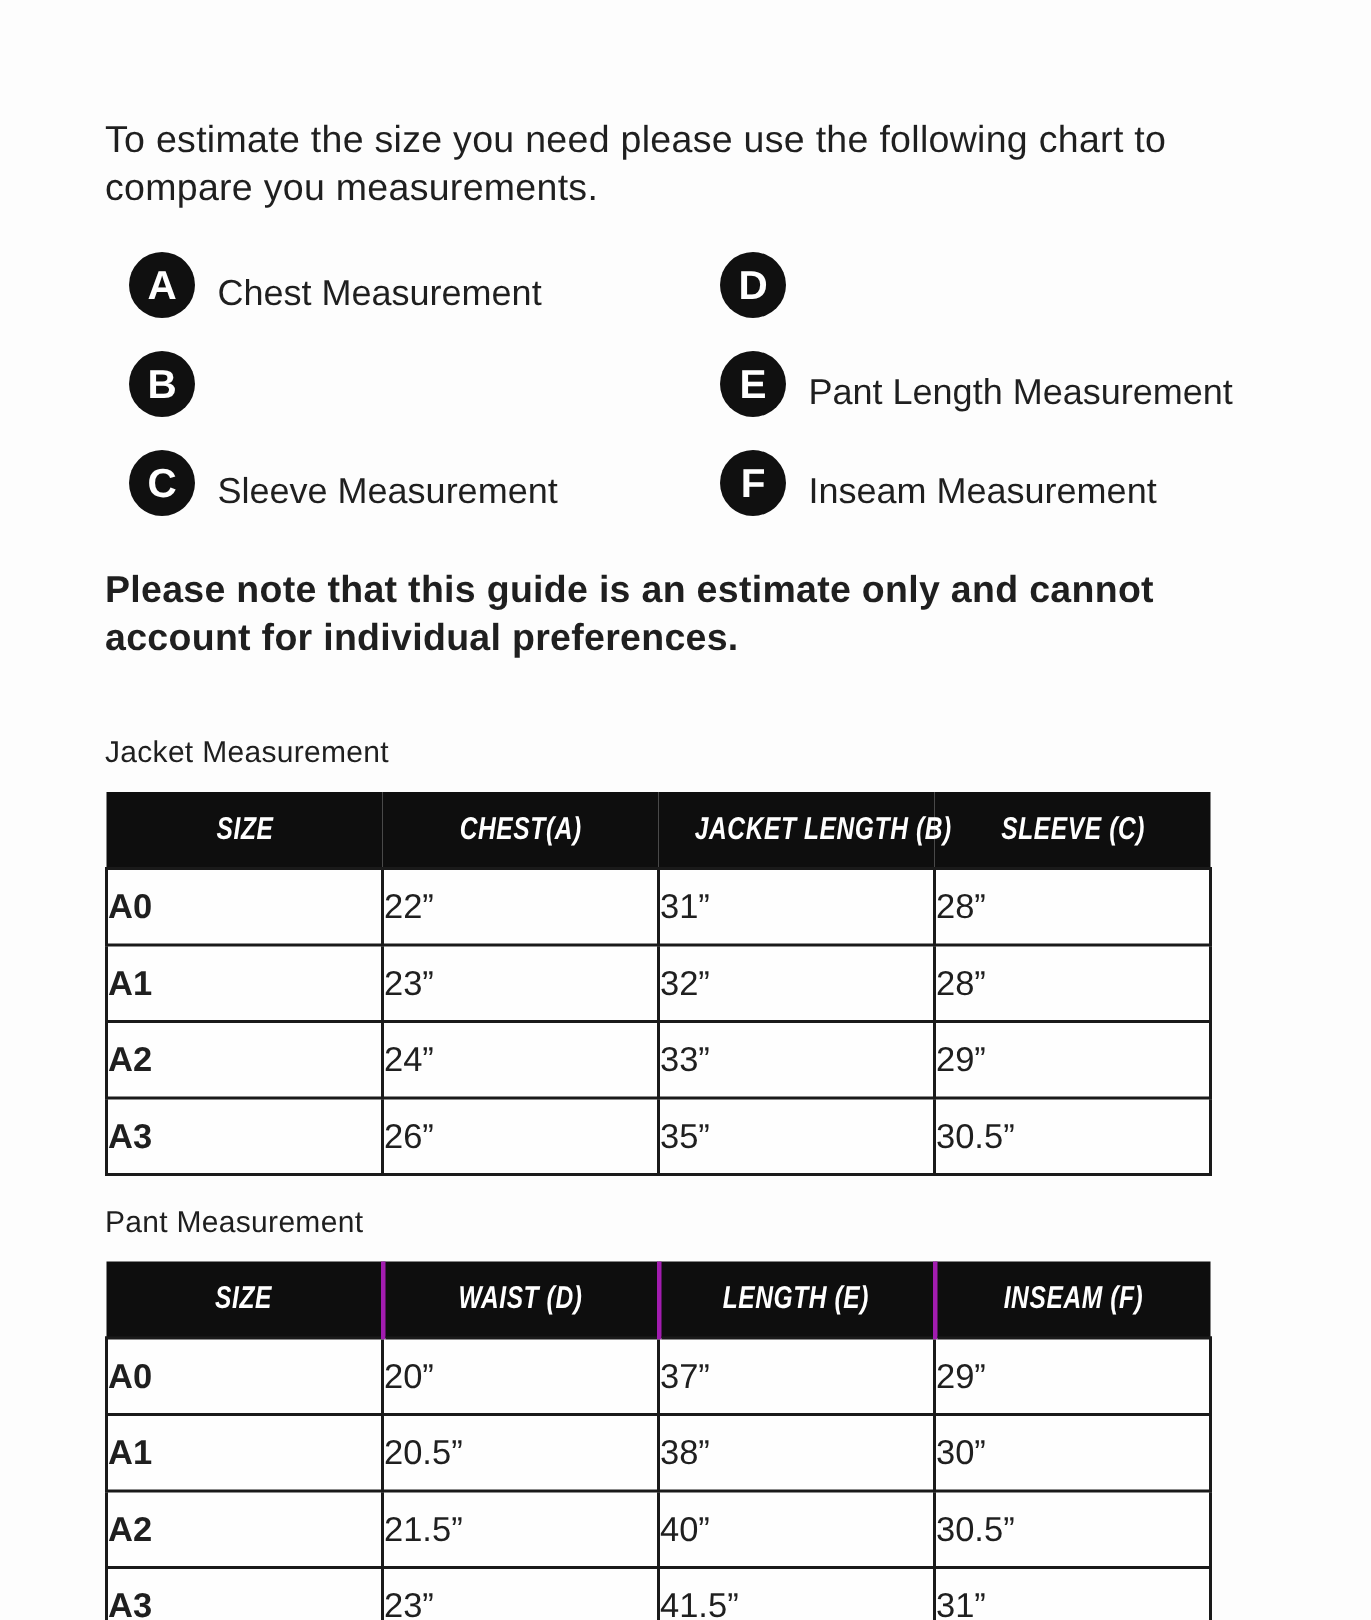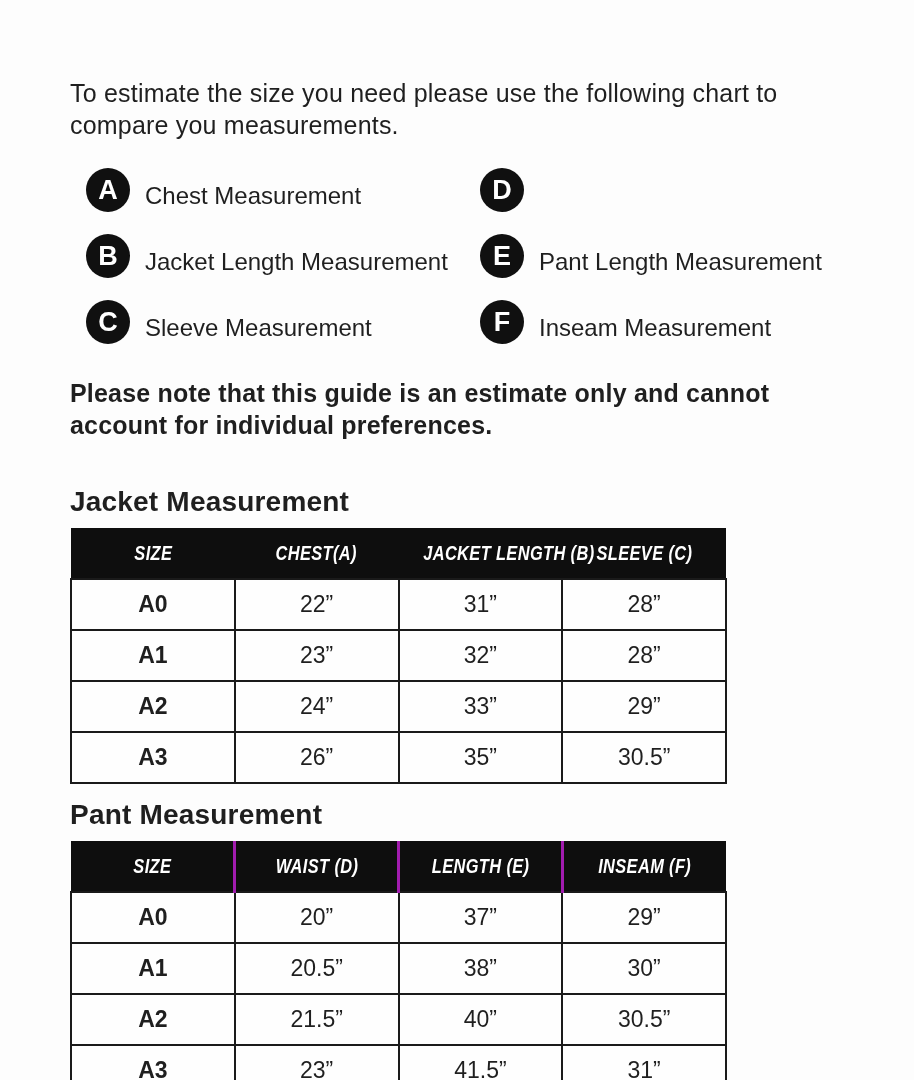--- a/index.html
+++ b/index.html
@@ -50,30 +50,30 @@
     flex: 0 0 44px;
   }
   .legend-label {
     margin-left: 15px;
     font-size: 24px;
     white-space: nowrap;
     margin-top: 11px;
   }
   .note { margin-top: 33px; font-weight: bold; }
   .section-title {
-    font-size: 28px;
-    font-weight: bold;
+    font-size: 20px;
+    font-weight: normal;
     line-height: 26px;
     margin: 0;
     letter-spacing: 0.2px;
   }
   .section-jacket .section-title { margin-top: 48px; }
   .section-pant .section-title { margin-top: 18px; }
   table.size-table {
-    width: 657px;
+    width: 738px;
     border-collapse: collapse;
     table-layout: fixed;
     margin-top: 13px;
   }
   table.size-table th {
     background: #0e0e0e;
     height: 50px;
     color: #ffffff;
     border: none;
     text-align: center;
@@ -88,21 +88,20 @@
     font-size: 21px;
     letter-spacing: 0.5px;
     white-space: nowrap;
   }
   table.tbl-pant th:not(:first-child) {
     border-left: 3px solid #a21caf;
   }
   table.size-table td {
     border: 2px solid #1a1a1a;
     height: 49px;
-    text-align: center;
     vertical-align: middle;
     font-size: 23px;
     padding: 0;
     background: #fefefe;
   }
   table.size-table td:first-child { font-weight: bold; }
 </style>
 </head>
 <body>
 
@@ -111,21 +110,20 @@
   <p class="intro">To estimate the size you need please use the following chart to compare you measurements.</p>
 
   <div class="legend">
     <div class="legend-col left">
         <div class="legend-item">
           <span class="badge">A</span>
           <span class="legend-label">Chest Measurement</span>
         </div>
         <div class="legend-item">
           <span class="badge">B</span>
-          <span class="legend-label">Jacket Length Measurement</span>
         </div>
         <div class="legend-item">
           <span class="badge">C</span>
           <span class="legend-label">Sleeve Measurement</span>
         </div>
       </div>
     <div class="legend-col right">
         <div class="legend-item">
           <span class="badge">D</span>
         </div>

